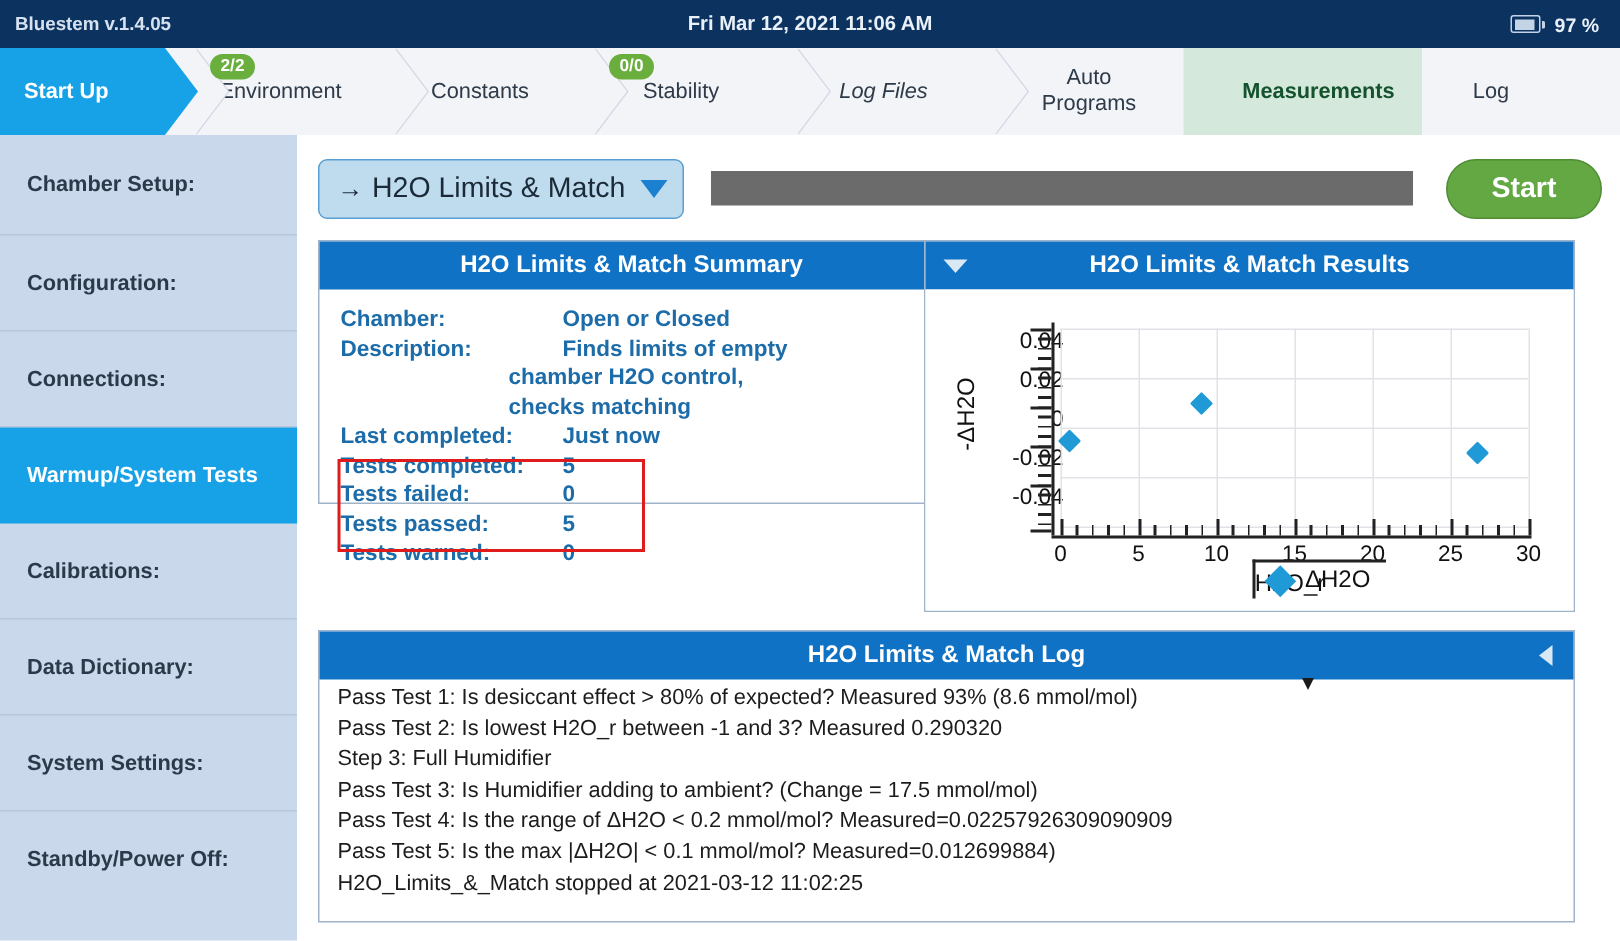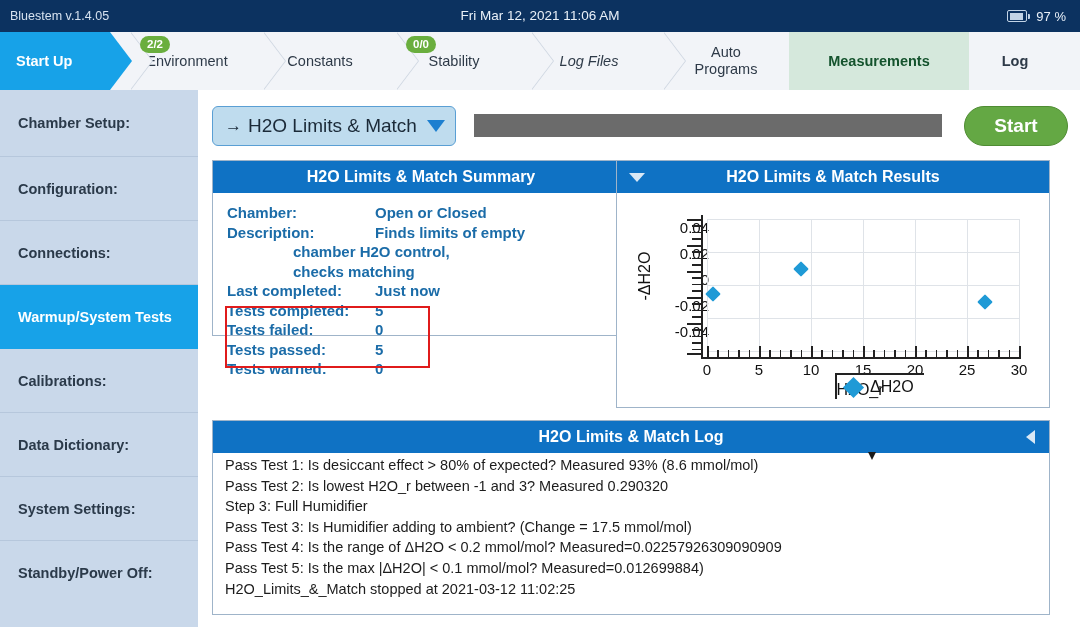--- a/index.html
+++ b/index.html
@@ -7,21 +7,21 @@
     width:1080px;height:627px;overflow:hidden;
     font-family:"Liberation Sans","DejaVu Sans",sans-serif;
     background:#ffffff;
     -webkit-font-smoothing:antialiased;
   }
   .app{position:relative;width:1080px;height:627px;}
 
   
   .topbar{
     position:absolute;left:0;top:0;width:1080px;height:32px;
-    background:#0c3260;color:#e8eef6;
+    background:#0c3260;color:#e8eef6;font-weight:bold;
   }
   .topbar .app-version{
     position:absolute;left:10px;top:0;line-height:32px;font-size:12.5px;color:#d6e2f0;
   }
   .topbar .clock{
     position:absolute;left:0;top:0;width:1080px;line-height:32px;
     text-align:center;font-size:13.5px;color:#e9f0f8;
   }
   .topbar .battery-wrap{
     position:absolute;right:14px;top:0;height:32px;display:flex;align-items:center;gap:9px;
@@ -140,21 +140,21 @@
     width:0;height:0;border-top:7px solid transparent;border-bottom:7px solid transparent;
     border-right:9px solid #d9e8f5;display:block;
   }
 
   
   #summary-panel{left:14px;top:70px;width:418px;height:176px;}
   .sum-body{position:relative;padding:10px 0 0 14px;}
   .sum-row{display:flex;font-size:15px;color:#1b6ca8;line-height:19.5px;}
   .sum-key{width:148px;flex:0 0 148px;font-weight:bold;}
   .sum-val{font-weight:bold;}
-  .sum-cont{margin-left:66px;font-size:15px;color:#1b6ca8;font-weight:bold;line-height:19.5px;}
+  .sum-cont{margin-left:112px;font-size:15px;color:#1b6ca8;font-weight:bold;line-height:19.5px;}
   .red-box{
     position:absolute;left:12px;top:145px;width:205px;height:62px;
     border:2.5px solid #e01b1b;box-sizing:border-box;pointer-events:none;
   }
 
   
   #results-panel{left:418px;top:70px;width:434px;height:248px;}
   .chart-area{position:relative;width:100%;height:214px;background:#fff;}
   .ylabel{
     position:absolute;left:4px;top:74px;transform:rotate(-90deg);transform-origin:center;
@@ -232,21 +232,21 @@
     <div class="tab sep" style="left:533px;width:112px;font-style:italic;">
       <span class="tlabel">Log Files</span>
     </div>
     <div class="tab sep" style="left:665px;width:122px;flex-direction:column;">
       <span class="tlabel">Auto</span>
       <span class="tlabel">Programs</span>
     </div>
     <div class="tab measure" style="left:789px;width:180px;">
       <span class="tlabel">Measurements</span>
     </div>
-    <div class="tab logtab" style="left:969px;width:92px;font-weight:bold;">
+    <div class="tab logtab" style="left:948px;width:92px;">
       <span class="tlabel">Log</span>
     </div>
   </div>
 
   <div class="sidebar">
     <div class="side-item first">
       <span>Chamber Setup:</span>
     </div>
     <div class="side-item">
       <span>Configuration:</span>

